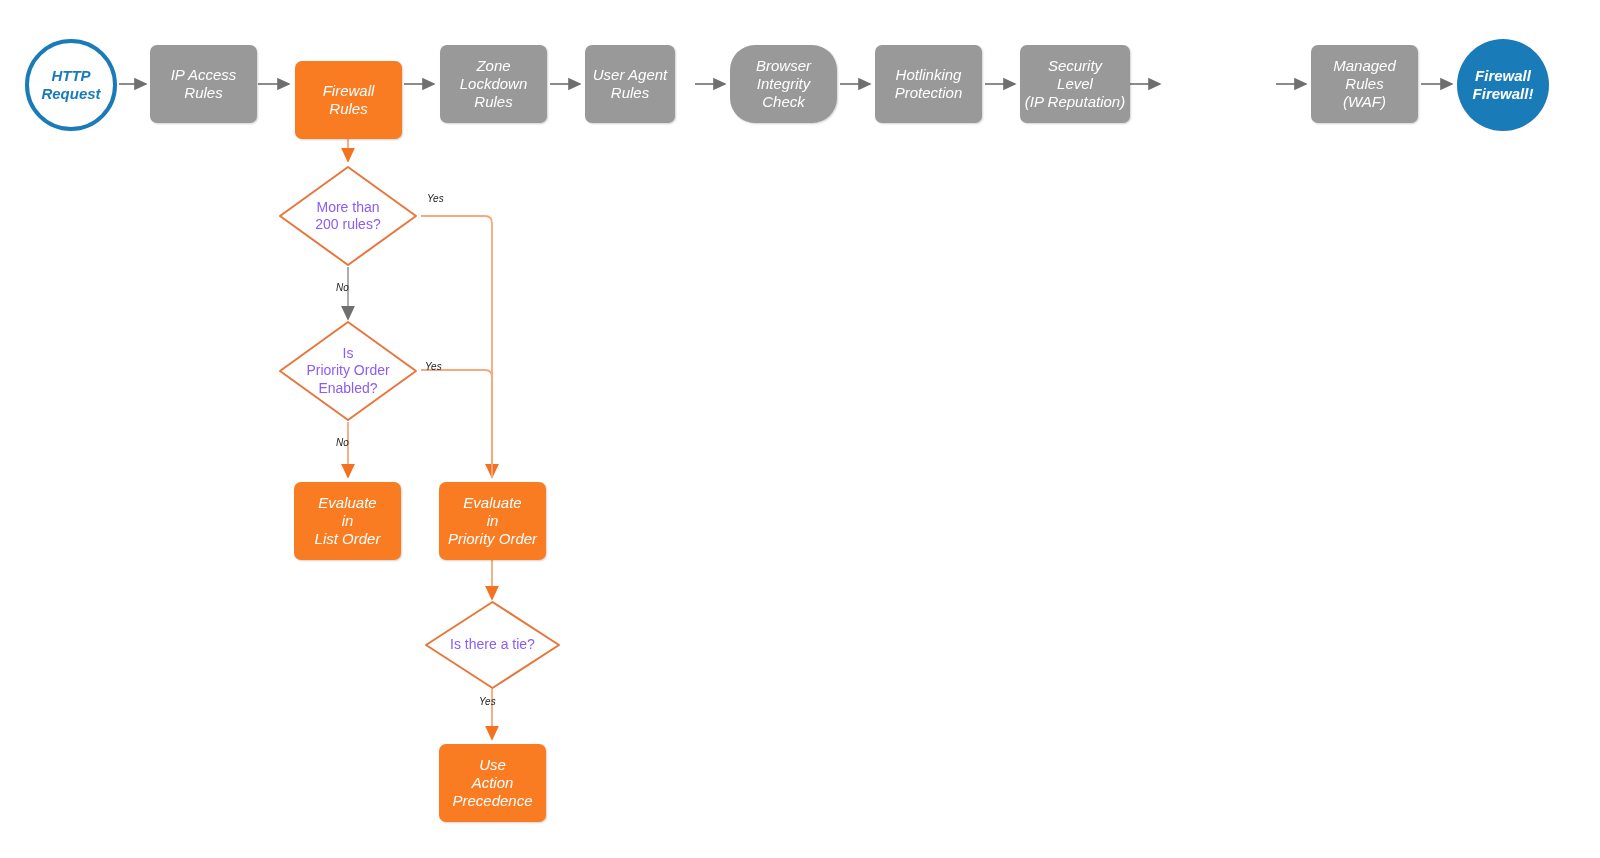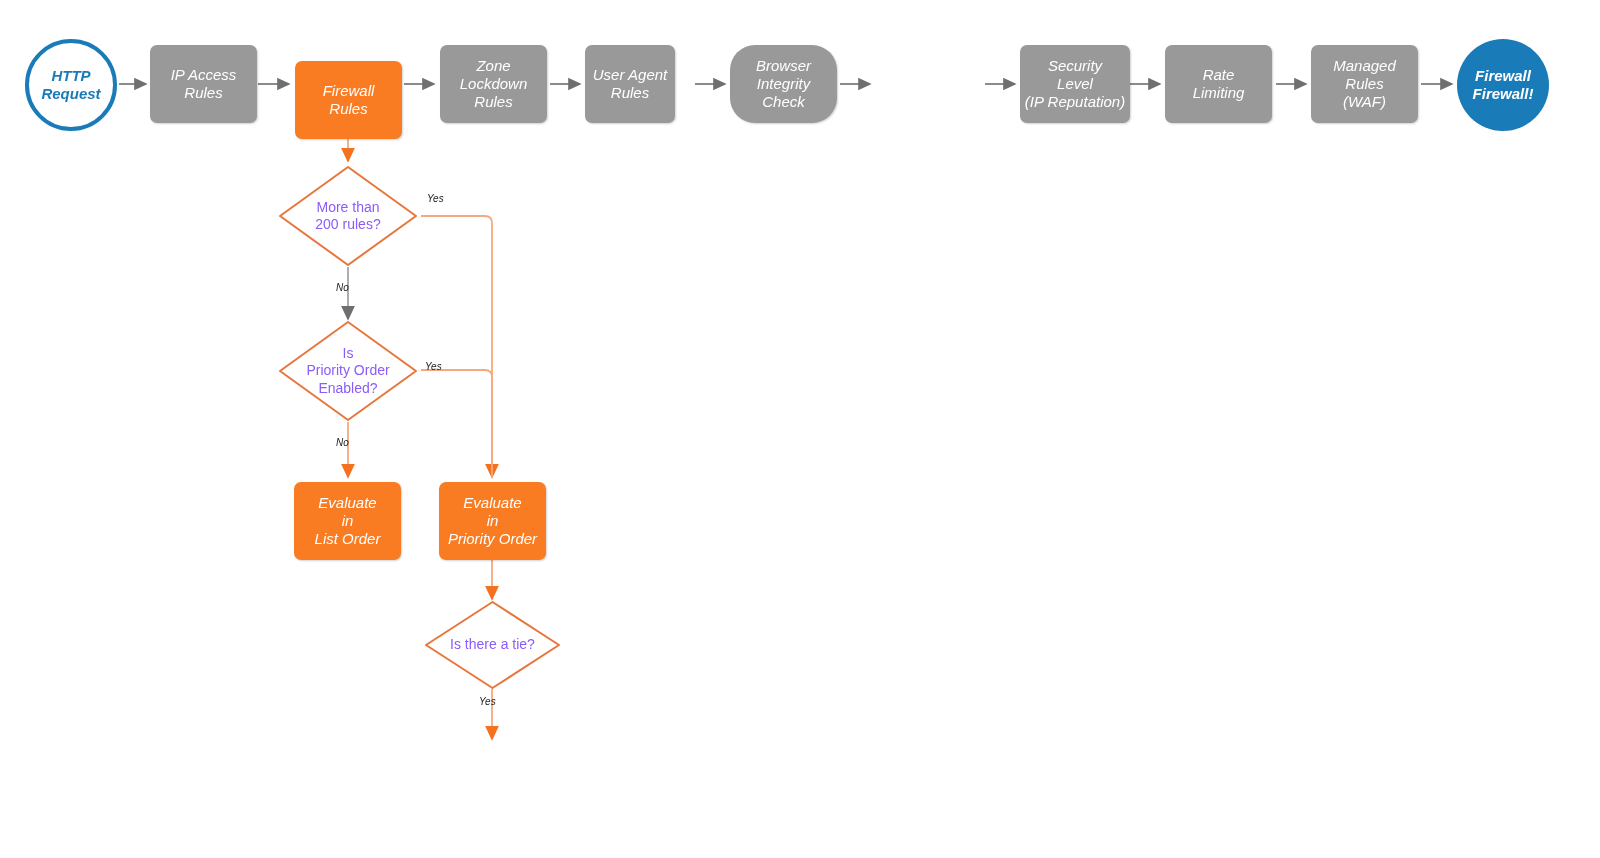--- a/index.html
+++ b/index.html
@@ -188,35 +188,35 @@
   </div>
 
   <div class="node proc grey" style="left:730px; top:32px; width:107px; height:78px;border-radius:25px;">
     <div>
       <div class="ln">Browser</div>
       <div class="ln">Integrity</div>
       <div class="ln">Check</div>
     </div>
   </div>
 
+  <div class="node proc grey" style="left:875px; top:32px; width:107px; height:78px;">
+    <div>
+      <div class="ln">Hotlinking</div>
+      <div class="ln">Protection</div>
+    </div>
+  </div>
 
   <div class="node proc grey" style="left:1020px; top:32px; width:110px; height:78px;">
     <div>
       <div class="ln">Security</div>
       <div class="ln">Level</div>
       <div class="ln">(IP Reputation)</div>
     </div>
   </div>
 
-  <div class="node proc grey" style="left:1165px; top:32px; width:107px; height:78px;">
-    <div>
-      <div class="ln">Rate</div>
-      <div class="ln">Limiting</div>
-    </div>
-  </div>
 
   <div class="node proc grey" style="left:1311px; top:32px; width:107px; height:78px;">
     <div>
       <div class="ln">Managed</div>
       <div class="ln">Rules</div>
       <div class="ln">(WAF)</div>
     </div>
   </div>
 
   <div class="node terminal end" style="left:1457px; top:26px; width:92px; height:92px;">
@@ -279,14 +279,21 @@
     </svg>
     <div class="diamond-label">
       <div>
         <div class="ln">Is there a tie?</div>
       </div>
     </div>
   </div>
 
   <div class="edge-label" style="left:479px; top:683px;">Yes</div>
 
+  <div class="node proc orange" style="left:439px; top:731px; width:107px; height:78px;">
+    <div>
+      <div class="ln">Use</div>
+      <div class="ln">Action</div>
+      <div class="ln">Precedence</div>
+    </div>
+  </div>
 
 </div>
 
 </body></html>

